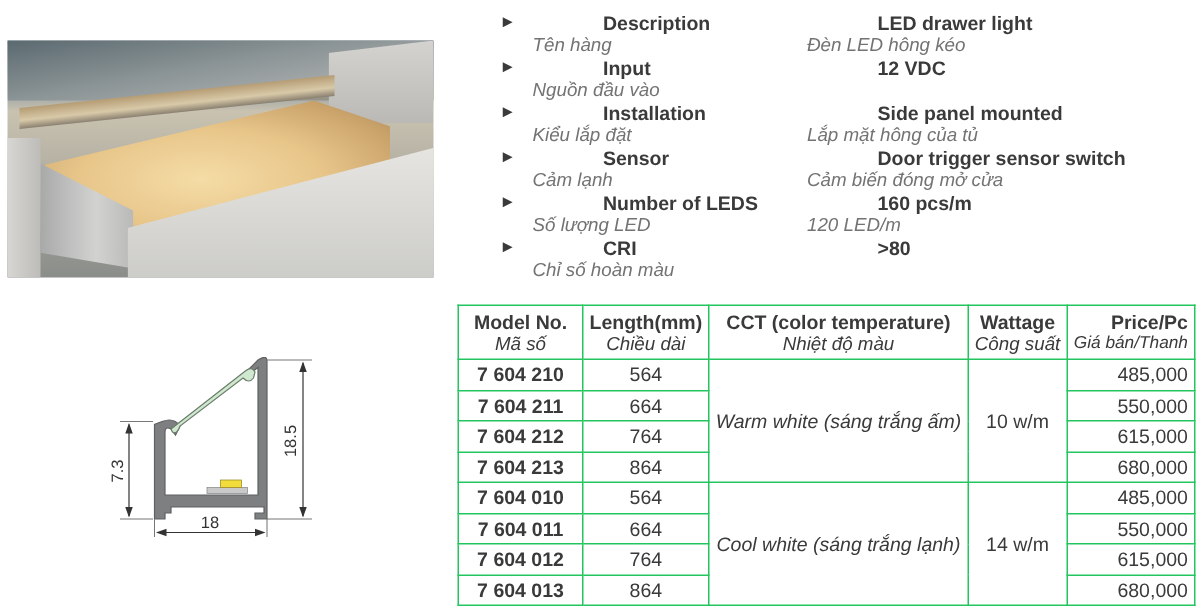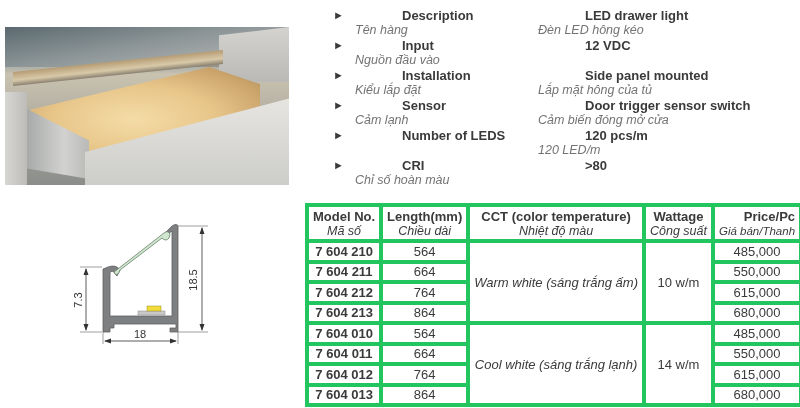--- a/index.html
+++ b/index.html
@@ -49,38 +49,38 @@
   
   .specs { position: absolute; left: 333px; top: 8px; width: 460px; }
   .spec-row { display: flex; height: 30px; }
   .spec-arrow { width: 22px; font-size: 11px; line-height: 15px; padding-top: 0px; color: #3a3a3a; }
   .spec-left { width: 183px; }
   .spec-right { flex: 1; }
   .en { font-weight: bold; font-size: 13px; line-height: 15px; color: #3a3a3a; margin-left: 47px; }
   .vi { font-style: italic; font-size: 12.5px; line-height: 15px; color: #737373; }
 
   
-  .diagram { position: absolute; left: 60px; top: 224px; width: 160px; height: 120px; }
+  .diagram { position: absolute; left: 60px; top: 238px; width: 160px; height: 120px; }
 
   
   .price-table {
     position: absolute; left: 305px; top: 203px;
     border-collapse: collapse; font-size: 13px; color: #3a3a3a;
   }
   .price-table td, .price-table th {
-    border: 4px solid #22c55e; height: 20.5px; padding: 0 4px; white-space: nowrap;
+    border: 1px solid #22c55e; height: 20.5px; padding: 0 4px; white-space: nowrap;
   }
   .price-table th { font-weight: bold; line-height: 14px; padding-top: 2px; padding-bottom: 1px; height: 36px; }
   .price-table th .sub { display: block; font-weight: normal; font-style: italic; font-size: 12.5px; }
   .price-table th.price-h .sub { font-size: 11.5px; }
   .c-model { width: 83px; text-align: center; font-weight: bold; }
   .c-len { width: 75px; text-align: center; }
   .c-cct { width: 170px; text-align: center; font-style: italic; }
   .c-watt { width: 62px; text-align: center; }
-  .c-price { width: 83px; text-align: center; }
+  .c-price { width: 83px; text-align: right; }
   .price-table th.c-price { text-align: right; }
 </style>
 </head>
 <body>
 
 <div class="photo">
   <div class="counter"></div>
   <div class="cabinet-right"></div>
   <div class="rail"></div>
   <div class="drawer-inside"></div>
@@ -131,23 +131,24 @@
     </div>
     <div class="spec-right">
       <div class="en">Door trigger sensor switch</div>
       <div class="vi">Cảm biến đóng mở cửa</div>
     </div>
   </div>
   <div class="spec-row">
     <div class="spec-arrow">►</div>
     <div class="spec-left">
       <div class="en">Number of LEDS</div>
-    </div>
-    <div class="spec-right">
-      <div class="en">120 pcs/m</div>
+      <div class="vi">Số lượng LED</div>
+    </div>
+    <div class="spec-right">
+      <div class="en">160 pcs/m</div>
       <div class="vi">120 LED/m</div>
     </div>
   </div>
   <div class="spec-row">
     <div class="spec-arrow">►</div>
     <div class="spec-left">
       <div class="en">CRI</div>
       <div class="vi">Chỉ số hoàn màu</div>
     </div>
     <div class="spec-right">

